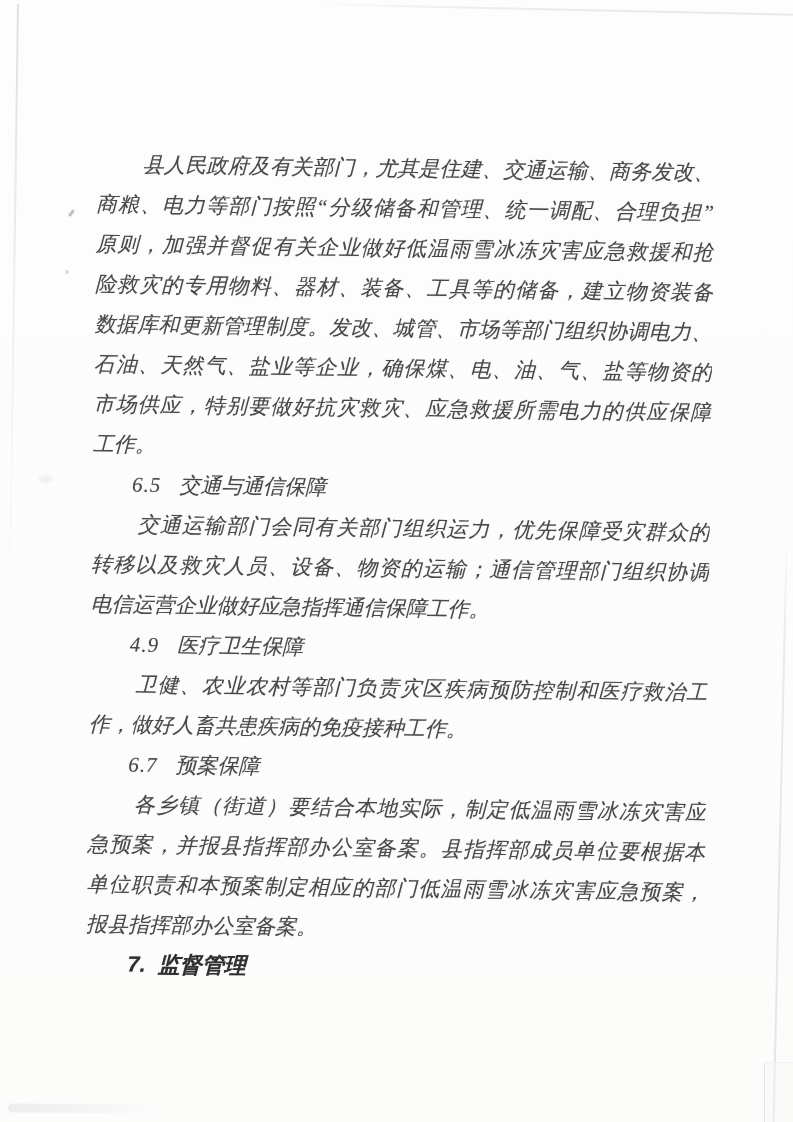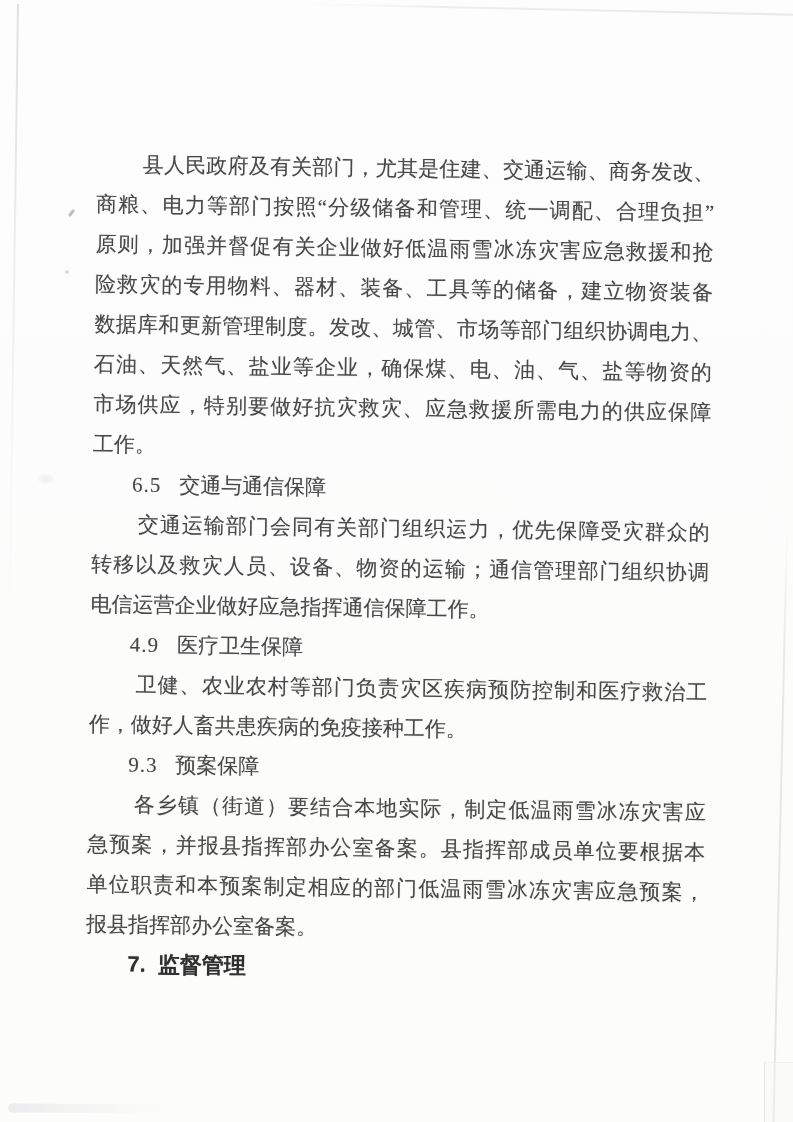--- a/index.html
+++ b/index.html
@@ -2,21 +2,21 @@
 <html style="--paper: #fdfdfc; --ink: #484848; --heading-ink: #2f2f2f;"><head>
 <meta charset="utf-8">
 <style>
   html, body { margin: 0; padding: 0; }
   body {
     width: 793px; height: 1122px;
     position: relative; overflow: hidden;
     background: var(--paper, #fdfdfc);
     font-family: "Liberation Serif", "DejaVu Serif", serif;
   }
-  .sheet { position: absolute; inset: 0; background: linear-gradient(180deg, #fdfdfd 0%, #fcfcfb 100%); }
+  .sheet { position: absolute; inset: 0; background: linear-gradient(180deg, #fdfdfd 0%, #fcfcfb 100%); font-style: italic; }
 
   
   .text-block {
     position: absolute; left: 97px; top: 144px; width: 618px;
     transform: rotate(0.8deg); transform-origin: 0 0;
     color: var(--ink, #484848);
     font-size: 21px;
   }
   .line {
     height: 40px; line-height: 40px;
@@ -108,20 +108,20 @@
       <div class="line j">石油、天然气、盐业等企业，确保煤、电、油、气、盐等物资的</div>
       <div class="line j">市场供应，特别要做好抗灾救灾、应急救援所需电力的供应保障</div>
       <div class="line">工作。</div>
       <div class="line heading"><span class="h-num">6.5</span><span>交通与通信保障</span></div>
       <div class="line ind j">交通运输部门会同有关部门组织运力，优先保障受灾群众的</div>
       <div class="line j">转移以及救灾人员、设备、物资的运输；通信管理部门组织协调</div>
       <div class="line">电信运营企业做好应急指挥通信保障工作。</div>
       <div class="line heading"><span class="h-num">4.9</span><span>医疗卫生保障</span></div>
       <div class="line ind j">卫健、农业农村等部门负责灾区疾病预防控制和医疗救治工</div>
       <div class="line">作，做好人畜共患疾病的免疫接种工作。</div>
-      <div class="line heading"><span class="h-num">9.3</span><span>预案保障</span></div>
+      <div class="line heading"><span class="h-num">6.7</span><span>预案保障</span></div>
       <div class="line ind j">各乡镇（街道）要结合本地实际，制定低温雨雪冰冻灾害应</div>
       <div class="line j">急预案，并报县指挥部办公室备案。县指挥部成员单位要根据本</div>
       <div class="line j">单位职责和本预案制定相应的部门低温雨雪冰冻灾害应急预案，</div>
       <div class="line">报县指挥部办公室备案。</div>
       <div class="line heading bold-heading"><span class="h-num">7.</span><span>监督管理</span></div>
     </main>
 </div>
 
 </body></html>

